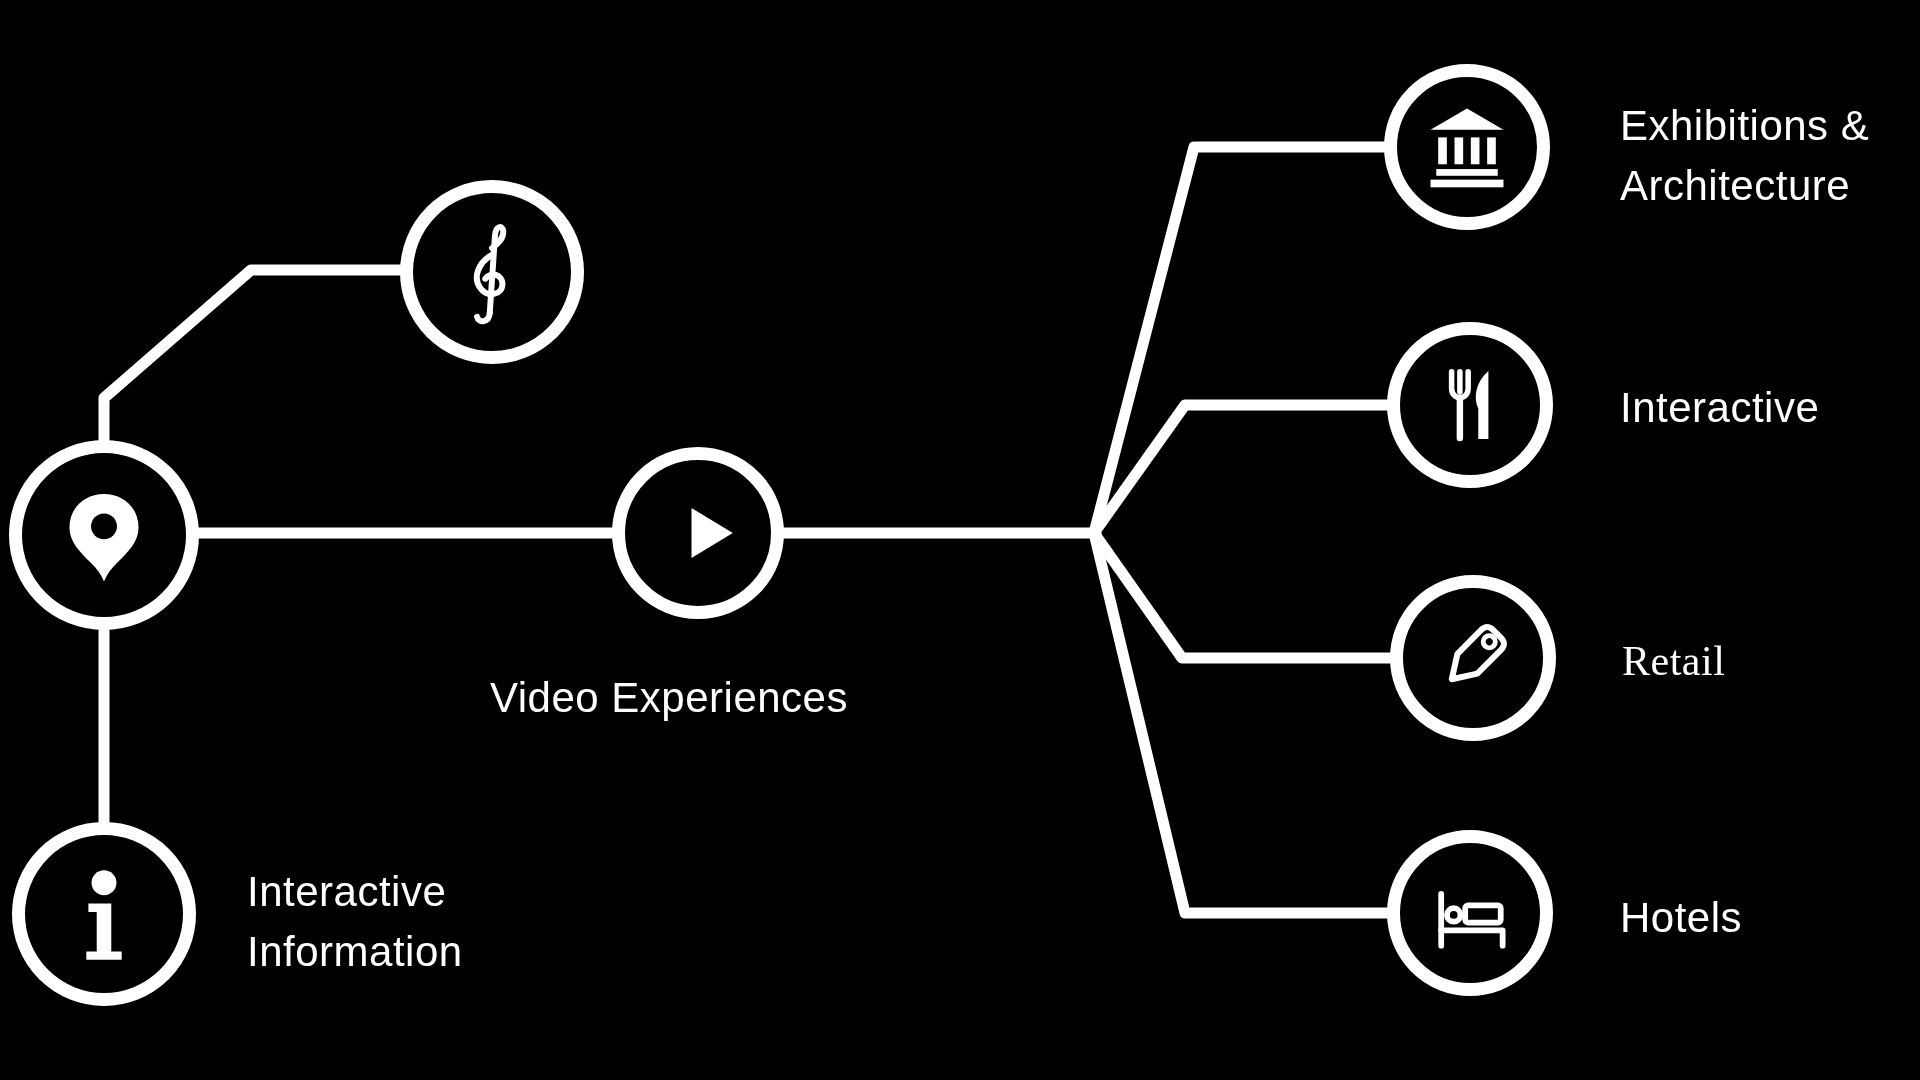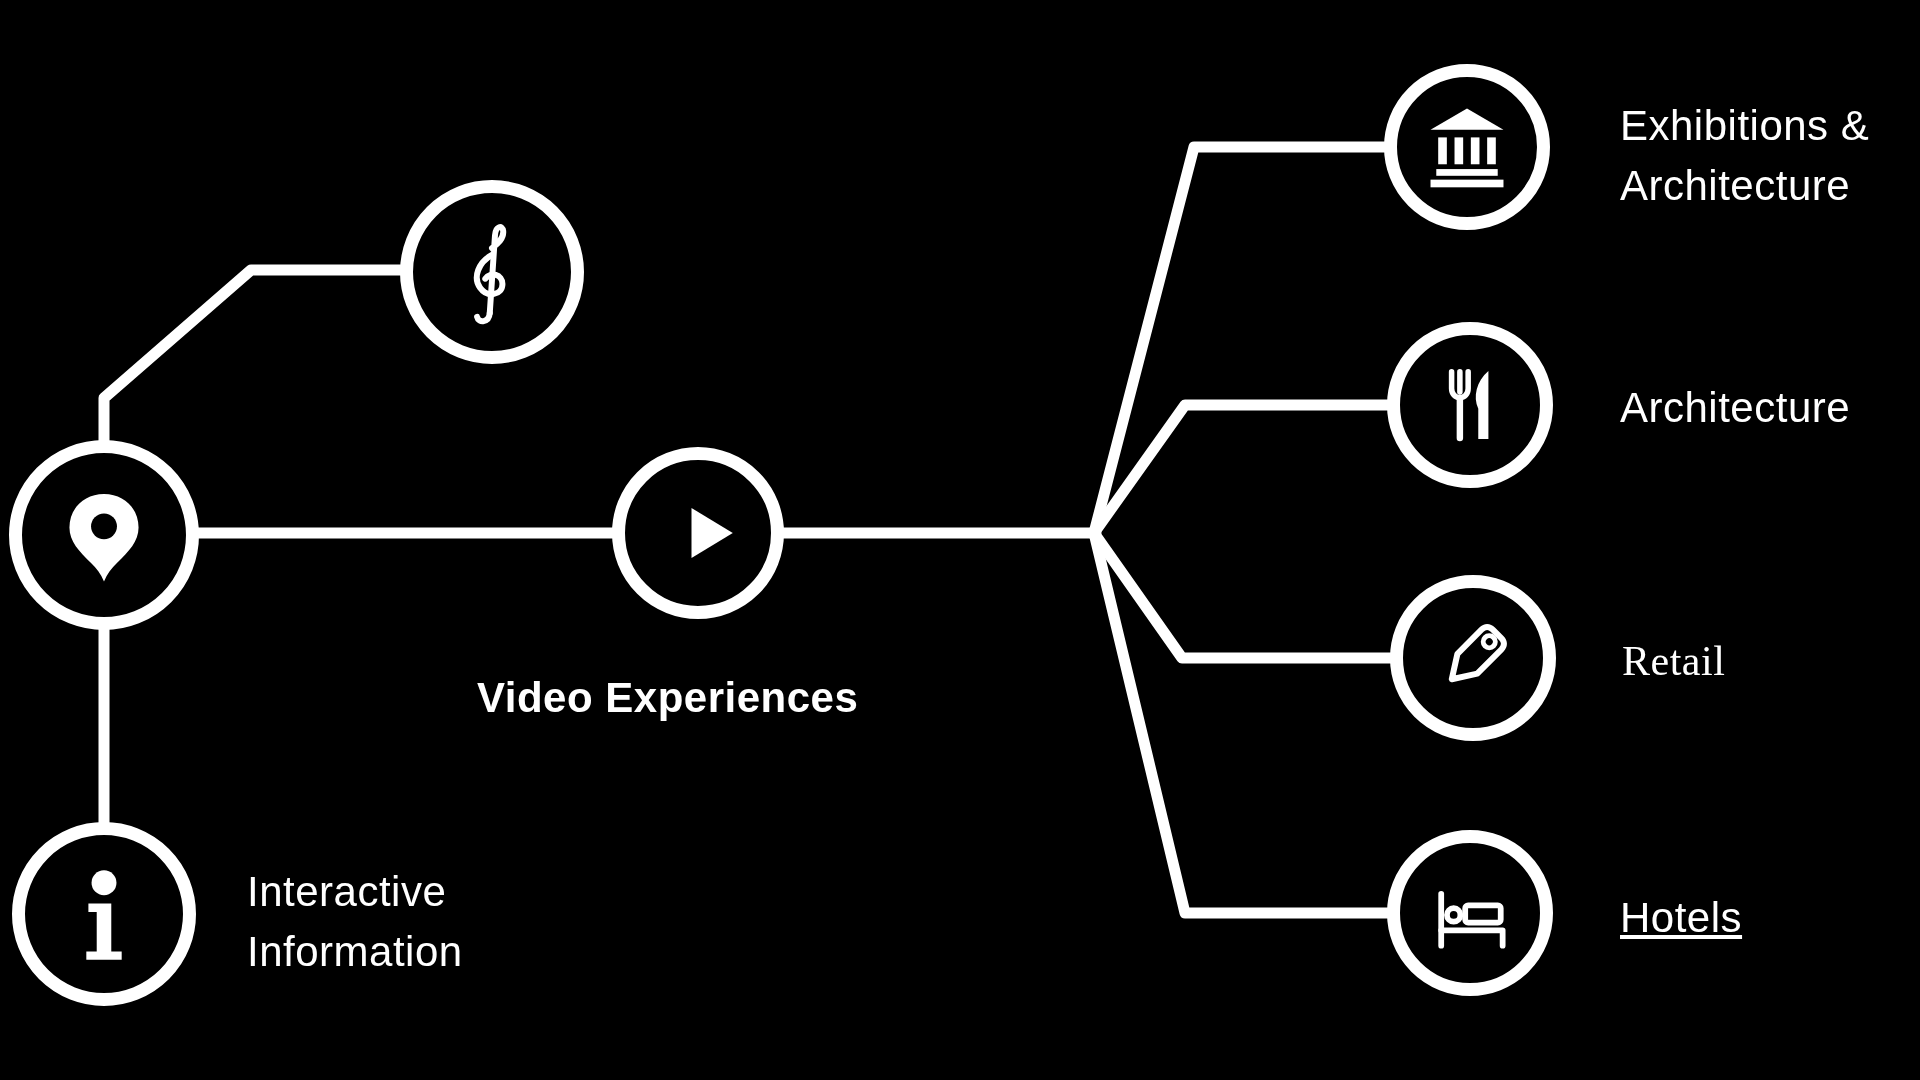--- a/index.html
+++ b/index.html
@@ -138,25 +138,25 @@
           <path d="M20 30 V84"></path>
           <circle cx="33" cy="52" r="7"></circle>
           <rect x="45" y="42" width="37" height="18" rx="3"></rect>
           <path d="M20 68 H84 V84"></path>
         </g>
       </svg>
     </span>
   </div>
 
 
-  <div class="label nowrap" style="left:477px; top:668px;font-weight:bold;">Video Experiences</div>
+  <div class="label nowrap" style="left:490px; top:668px;">Video Experiences</div>
 
   <div class="label" style="left:247px; top:862px; width:270px;">Interactive Information</div>
 
   <div class="label" style="left:1620px; top:96px; width:320px;">Exhibitions &amp; Architecture</div>
 
-  <div class="label nowrap" style="left:1620px; top:378px;">Architecture</div>
+  <div class="label nowrap" style="left:1620px; top:378px;">Interactive</div>
 
   <div class="label nowrap" style="left:1622px; top:632px;font-family:Liberation Serif, serif;">Retail</div>
 
-  <div class="label nowrap" style="left:1620px; top:888px;text-decoration:underline;">Hotels</div>
+  <div class="label nowrap" style="left:1620px; top:888px;">Hotels</div>
 
 </div>
 
 </body></html>

